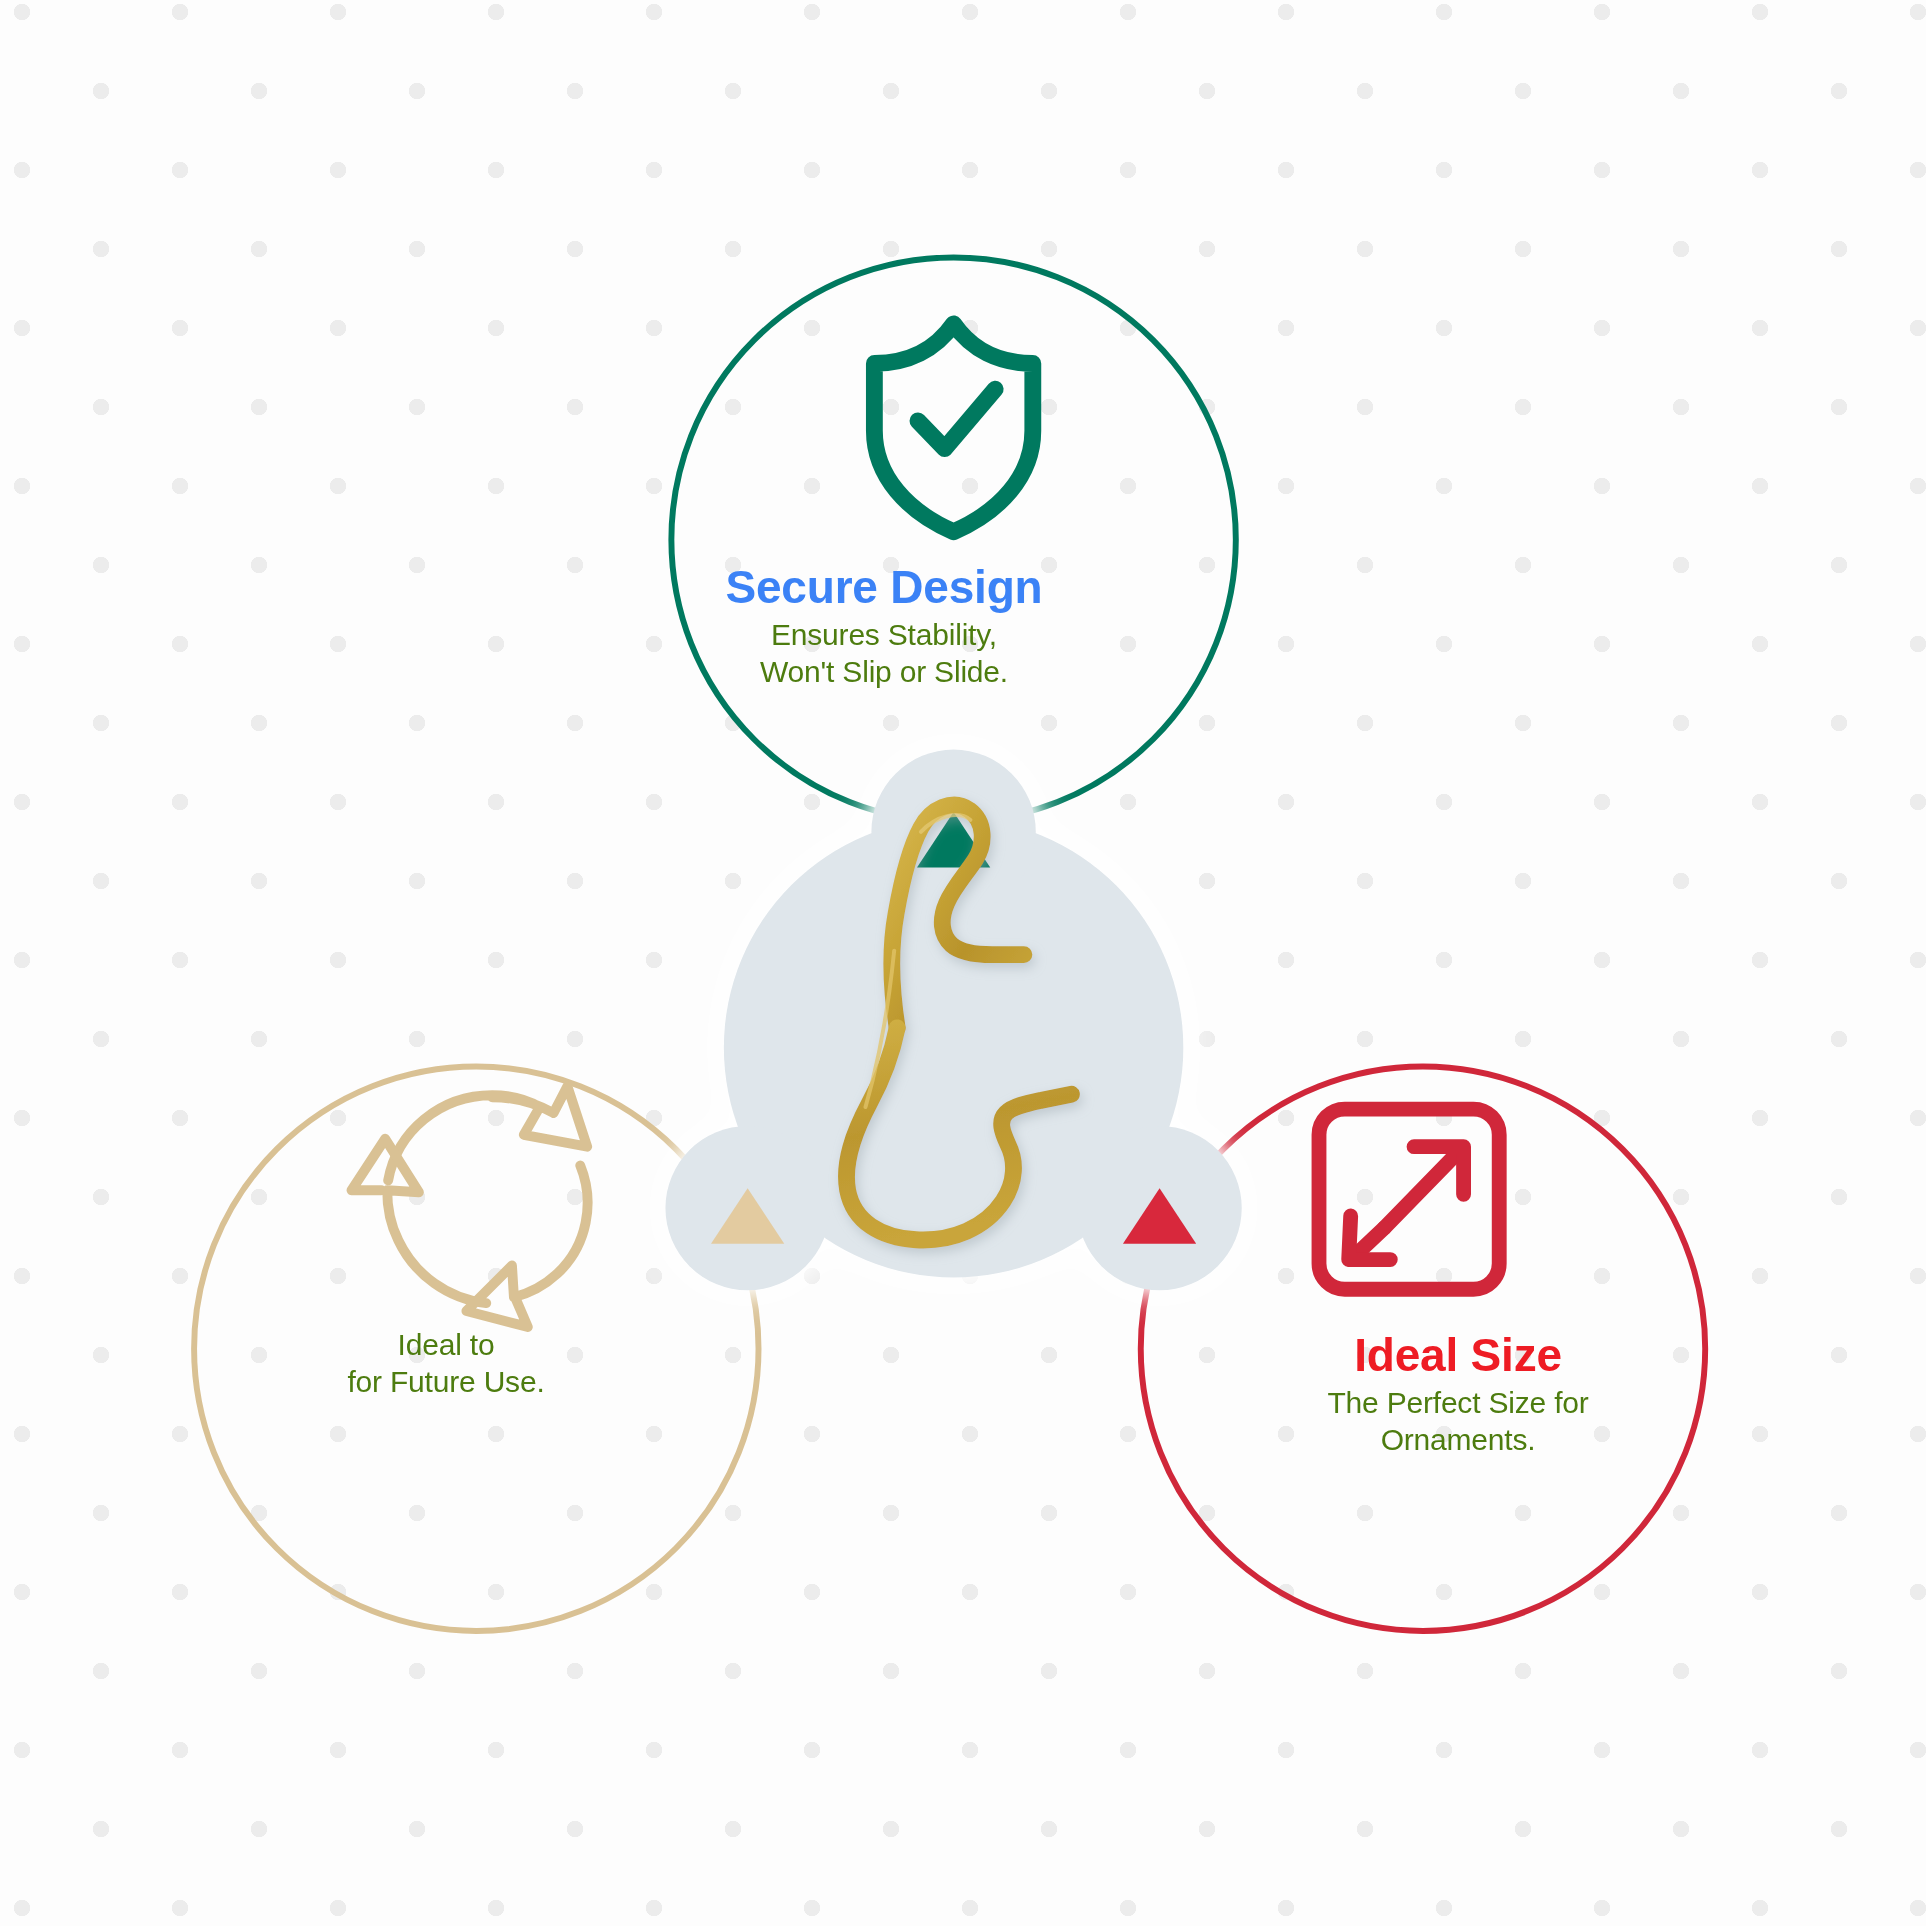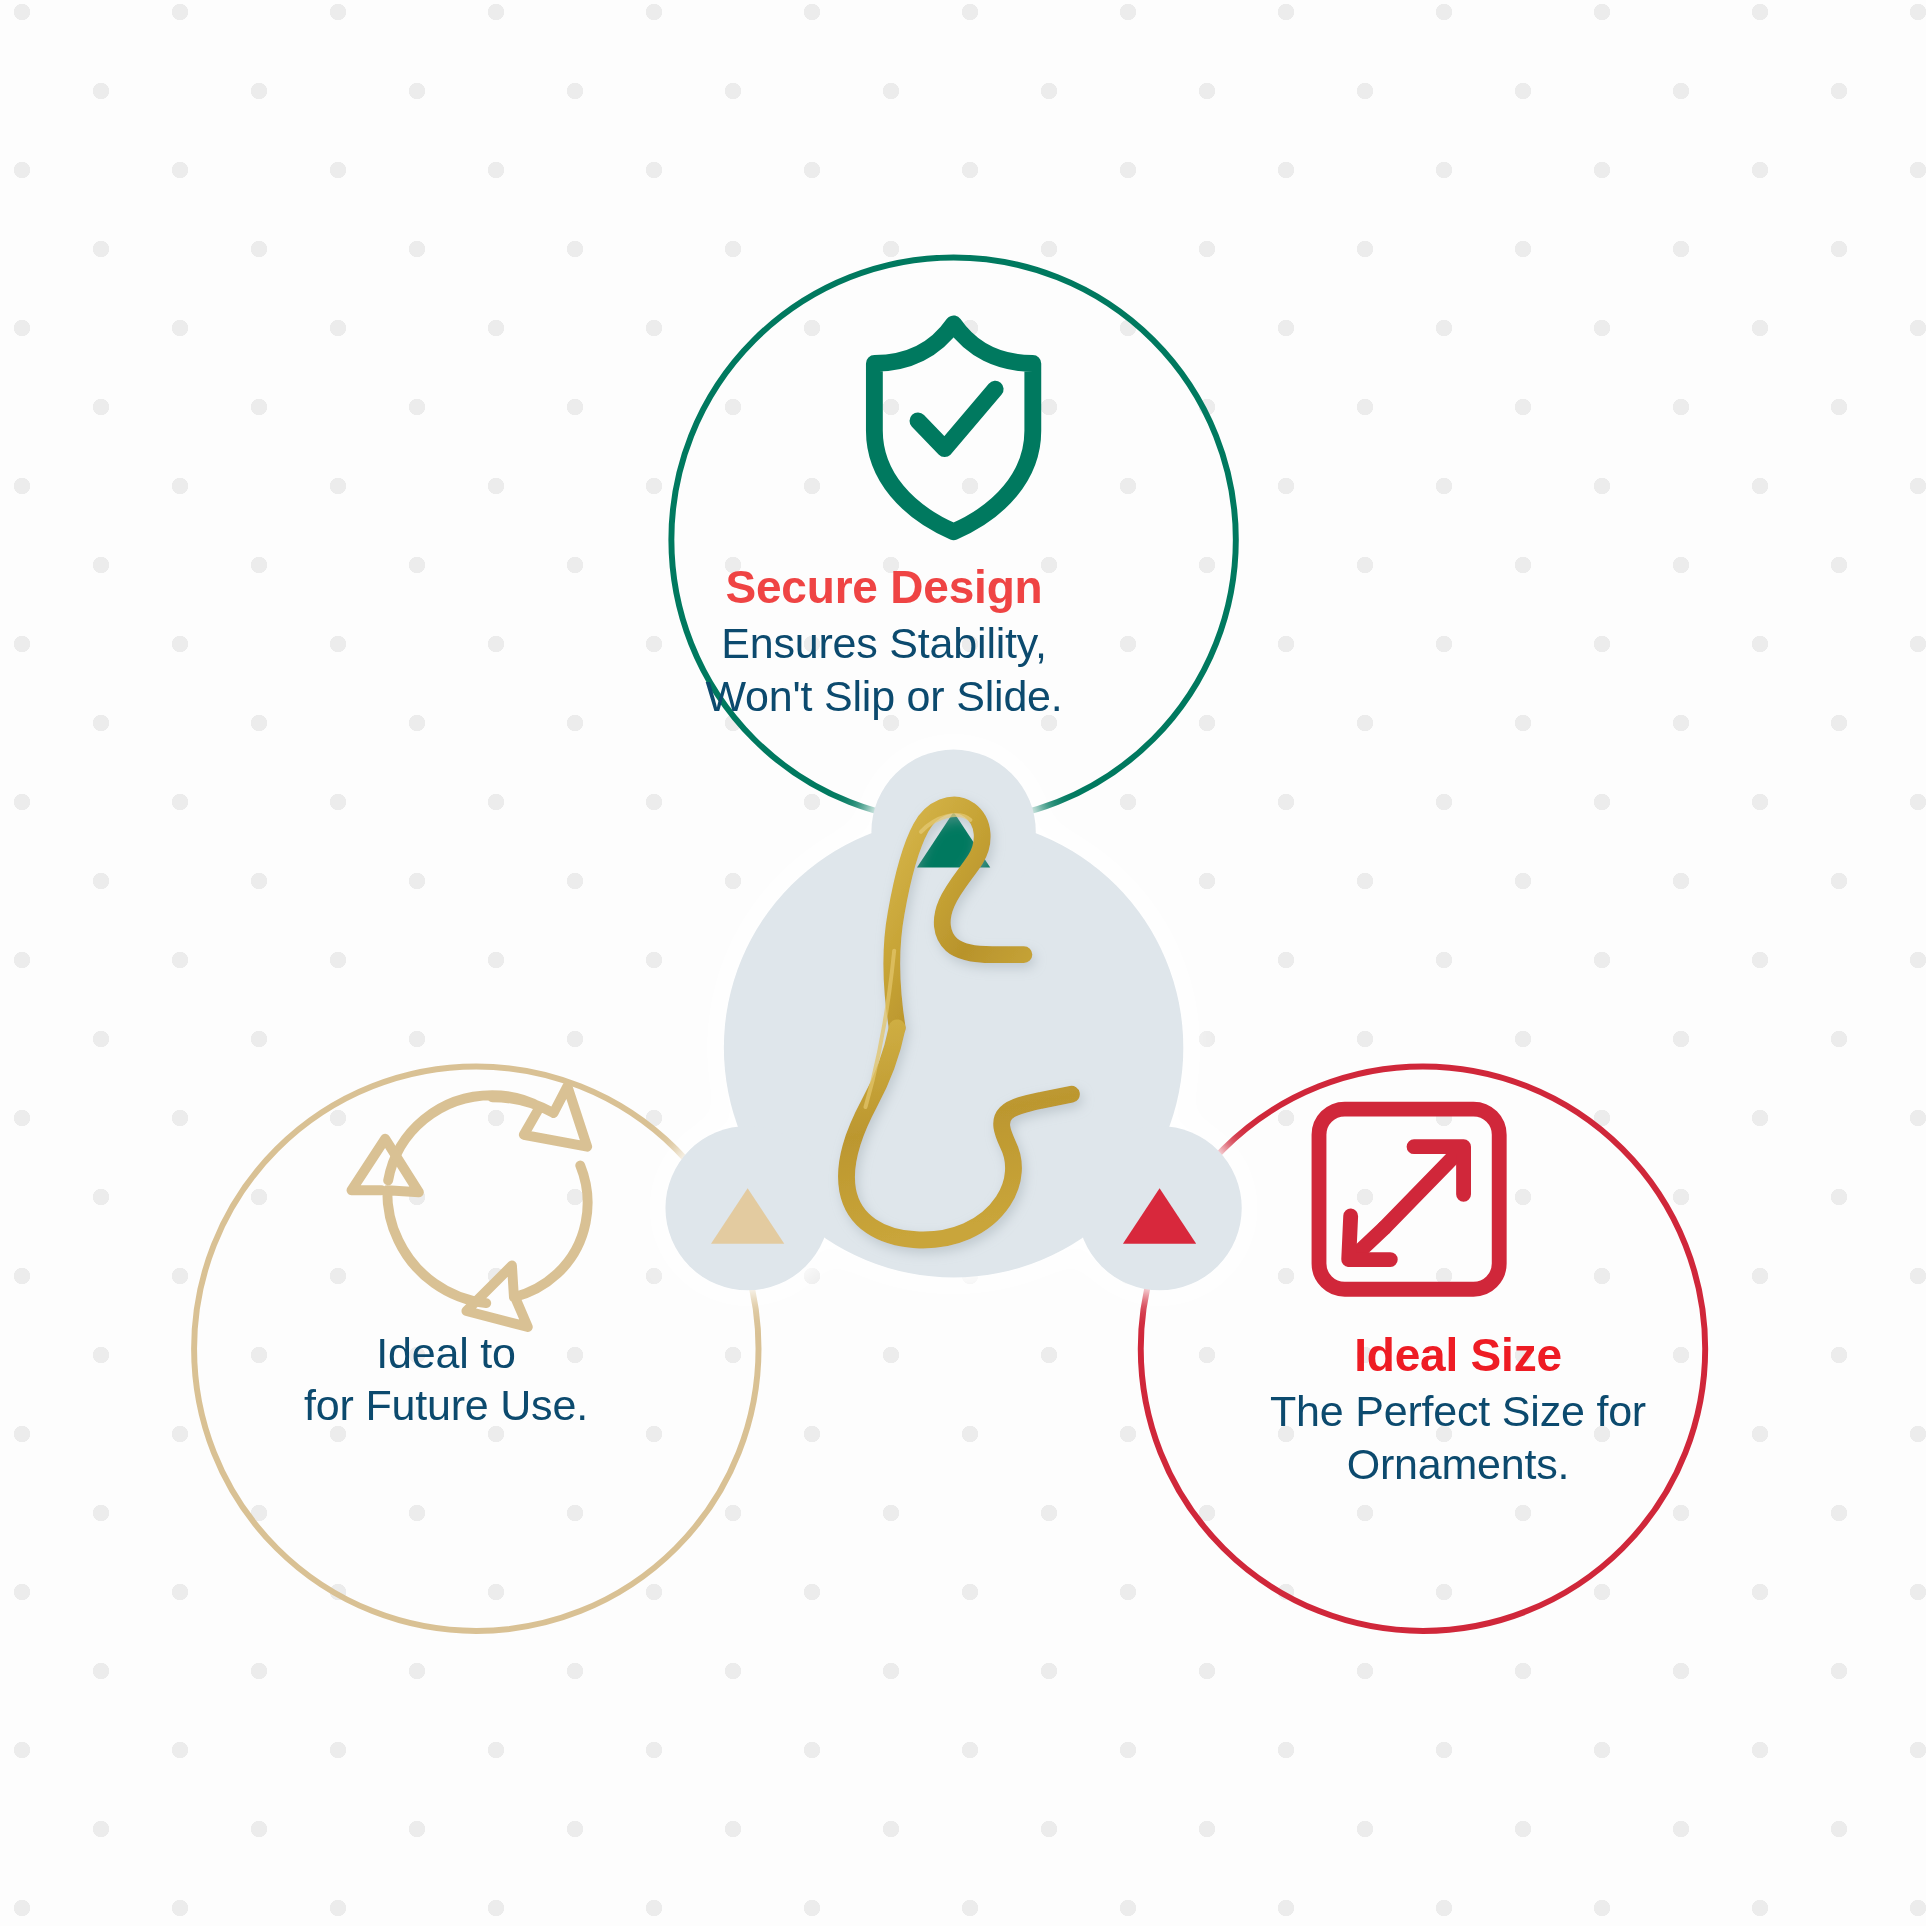--- a/index.html
+++ b/index.html
@@ -43,34 +43,34 @@
     text-align: center;
     line-height: 1.22;
   }
   .feature-title {
     font-size: 46px;
     font-weight: 700;
     letter-spacing: -0.2px;
     margin-bottom: 2px;
   }
   .feature-desc {
-    font-size: 43px;
+    font-size: 30px;
     font-weight: 400;
-    color: #0c4a6e;
+    color: #4d7c0f;
     letter-spacing: -0.2px;
   }
   .feature-desc div { white-space: nowrap; }
 
   
   #text-secure {
     left: 577px;
     top: 559px;
     width: 614px;
   }
-  #text-secure .feature-title { color: #ef4444; }
+  #text-secure .feature-title { color: #3b82f6; }
 
   
   #text-reusable {
     left: 139px;
     top: 1327px;
     width: 614px;
   }
   #text-reusable .feature-title { color: #D9C194; }
 
   

